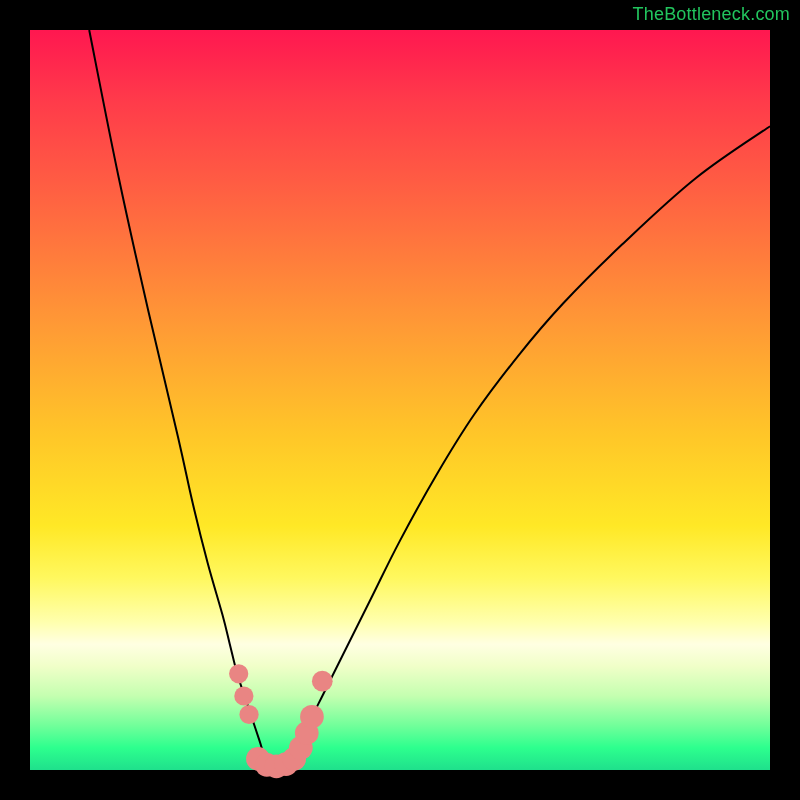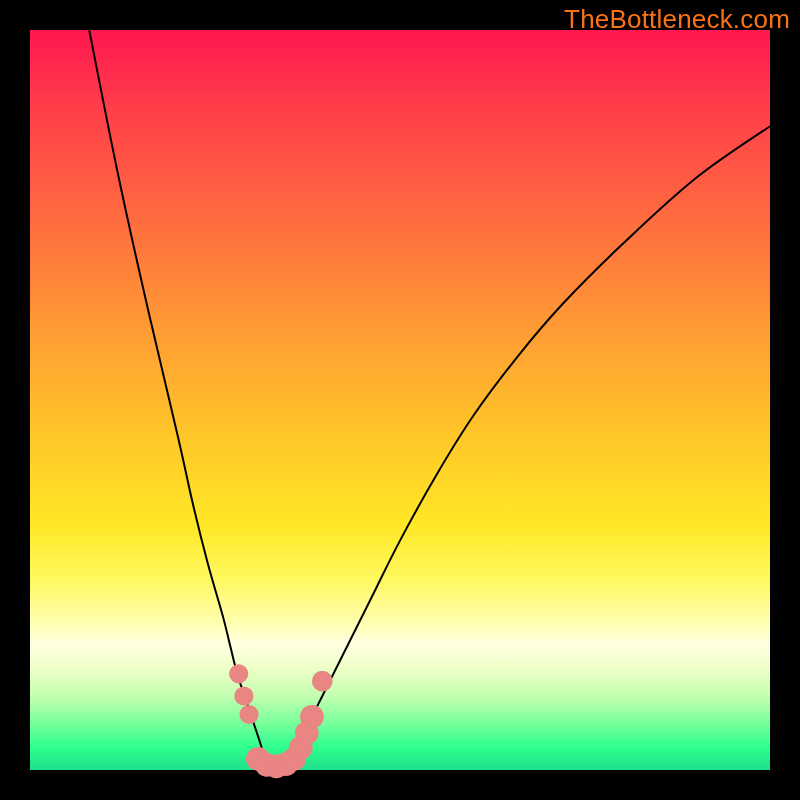--- a/index.html
+++ b/index.html
@@ -39,23 +39,23 @@
       #c4ffb0 90%,
       #71ff9a 94%,
       #2dff8e 97%,
       #1fe08c 100%
     );
   }
   .watermark {
     position: absolute;
     top: 4px;
     right: 10px;
-    font-size: 26px;
+    font-size: 18px;
     font-weight: 500;
-    color: #f97316;
+    color: #22c55e;
     letter-spacing: 0.2px;
     user-select: none;
   }
   svg.curves {
     position: absolute;
     left: 0; top: 0;
     width: 740px; height: 740px;
     overflow: visible;
   }
 </style>

